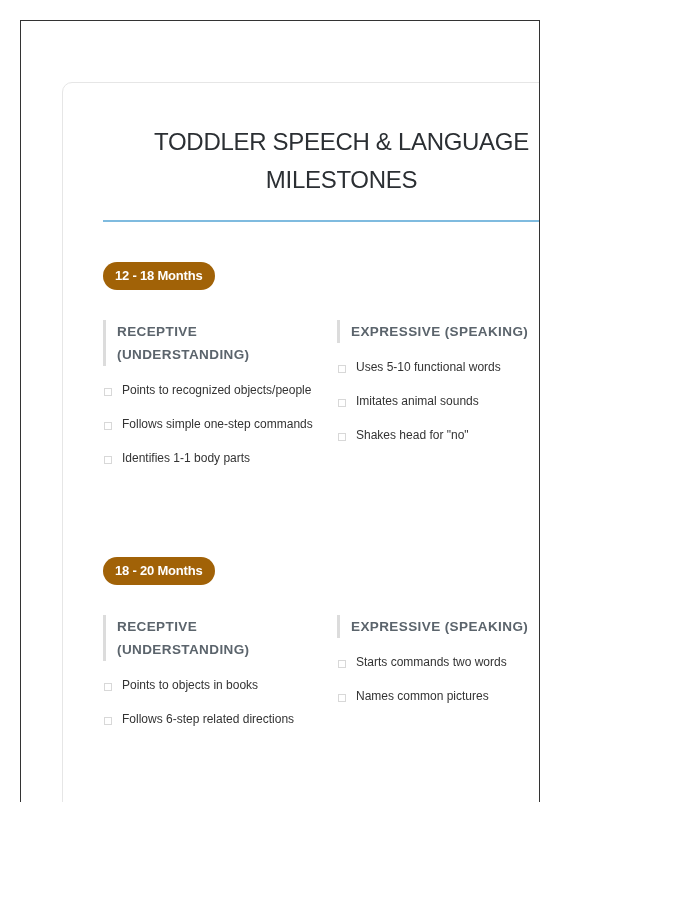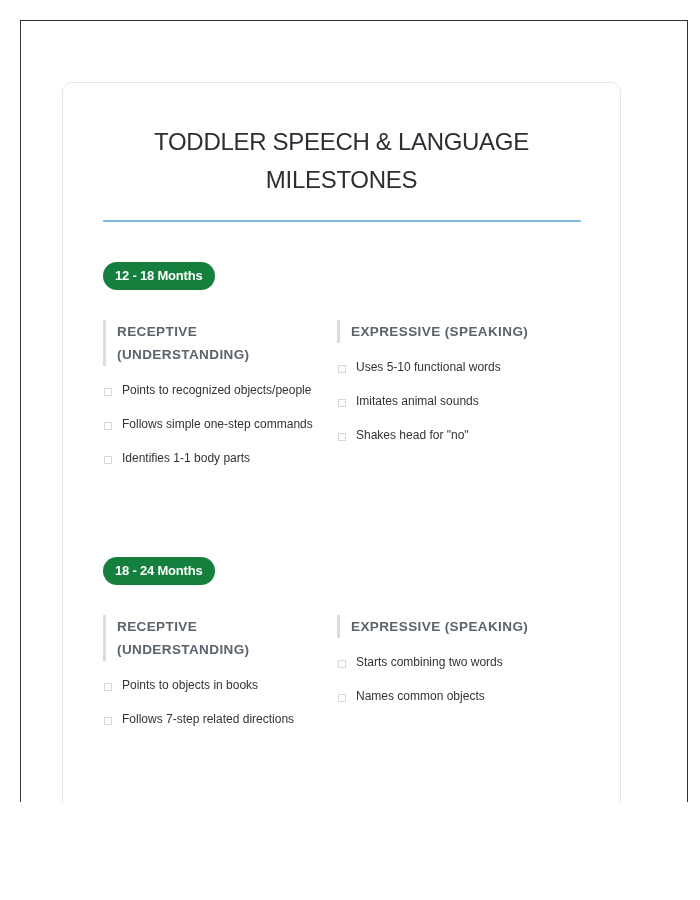--- a/index.html
+++ b/index.html
@@ -11,21 +11,21 @@
       width: 700px;
       height: 900px;
       position: relative;
       overflow: hidden;
       font-family: "Liberation Sans", sans-serif;
     }
     .viewport {
       position: absolute;
       left: 20px;
       top: 20px;
-      width: 668px;
+      width: 520px;
       height: 782px;
       border: 1px solid #333333;
       border-bottom: none;
       box-sizing: border-box;
       overflow: hidden;
       background: #ffffff;
     }
     .card {
       position: absolute;
       left: 41px;
@@ -64,21 +64,21 @@
       width: 480px;
     }
     .section.s1 { top: 179px; }
     .section.s2 { top: 474px; }
     .badge {
       display: inline-block;
       height: 28px;
       line-height: 28px;
       padding: 0 12px;
       border-radius: 14px;
-      background: #15803d;
+      background: #a16207;
       color: #ffffff;
       font-size: 13px;
       font-weight: bold;
       letter-spacing: -0.2px;
     }
     .cols {
       position: absolute;
       top: 58px;
       left: 0;
       width: 480px;
@@ -147,32 +147,32 @@
           <ul class="items">
             <li><span class="box"></span><span>Uses 5-10 functional words</span></li>
             <li><span class="box"></span><span>Imitates animal sounds</span></li>
             <li><span class="box"></span><span>Shakes head for "no"</span></li>
           </ul>
         </div>
       </div>
     </div>
 
     <div class="section s2">
-      <span class="badge">18 - 24 Months</span>
+      <span class="badge">18 - 20 Months</span>
       <div class="cols">
         <div class="col left">
           <h3 class="col-head">RECEPTIVE (UNDERSTANDING)</h3>
           <ul class="items">
             <li><span class="box"></span><span>Points to objects in books</span></li>
-            <li><span class="box"></span><span>Follows 7-step related directions</span></li>
+            <li><span class="box"></span><span>Follows 6-step related directions</span></li>
           </ul>
         </div>
         <div class="col right">
           <h3 class="col-head">EXPRESSIVE (SPEAKING)</h3>
           <ul class="items">
-            <li><span class="box"></span><span>Starts combining two words</span></li>
-            <li><span class="box"></span><span>Names common objects</span></li>
+            <li><span class="box"></span><span>Starts commands two words</span></li>
+            <li><span class="box"></span><span>Names common pictures</span></li>
           </ul>
         </div>
       </div>
     </div>
   </div>
 </div>
 
 </body></html>

